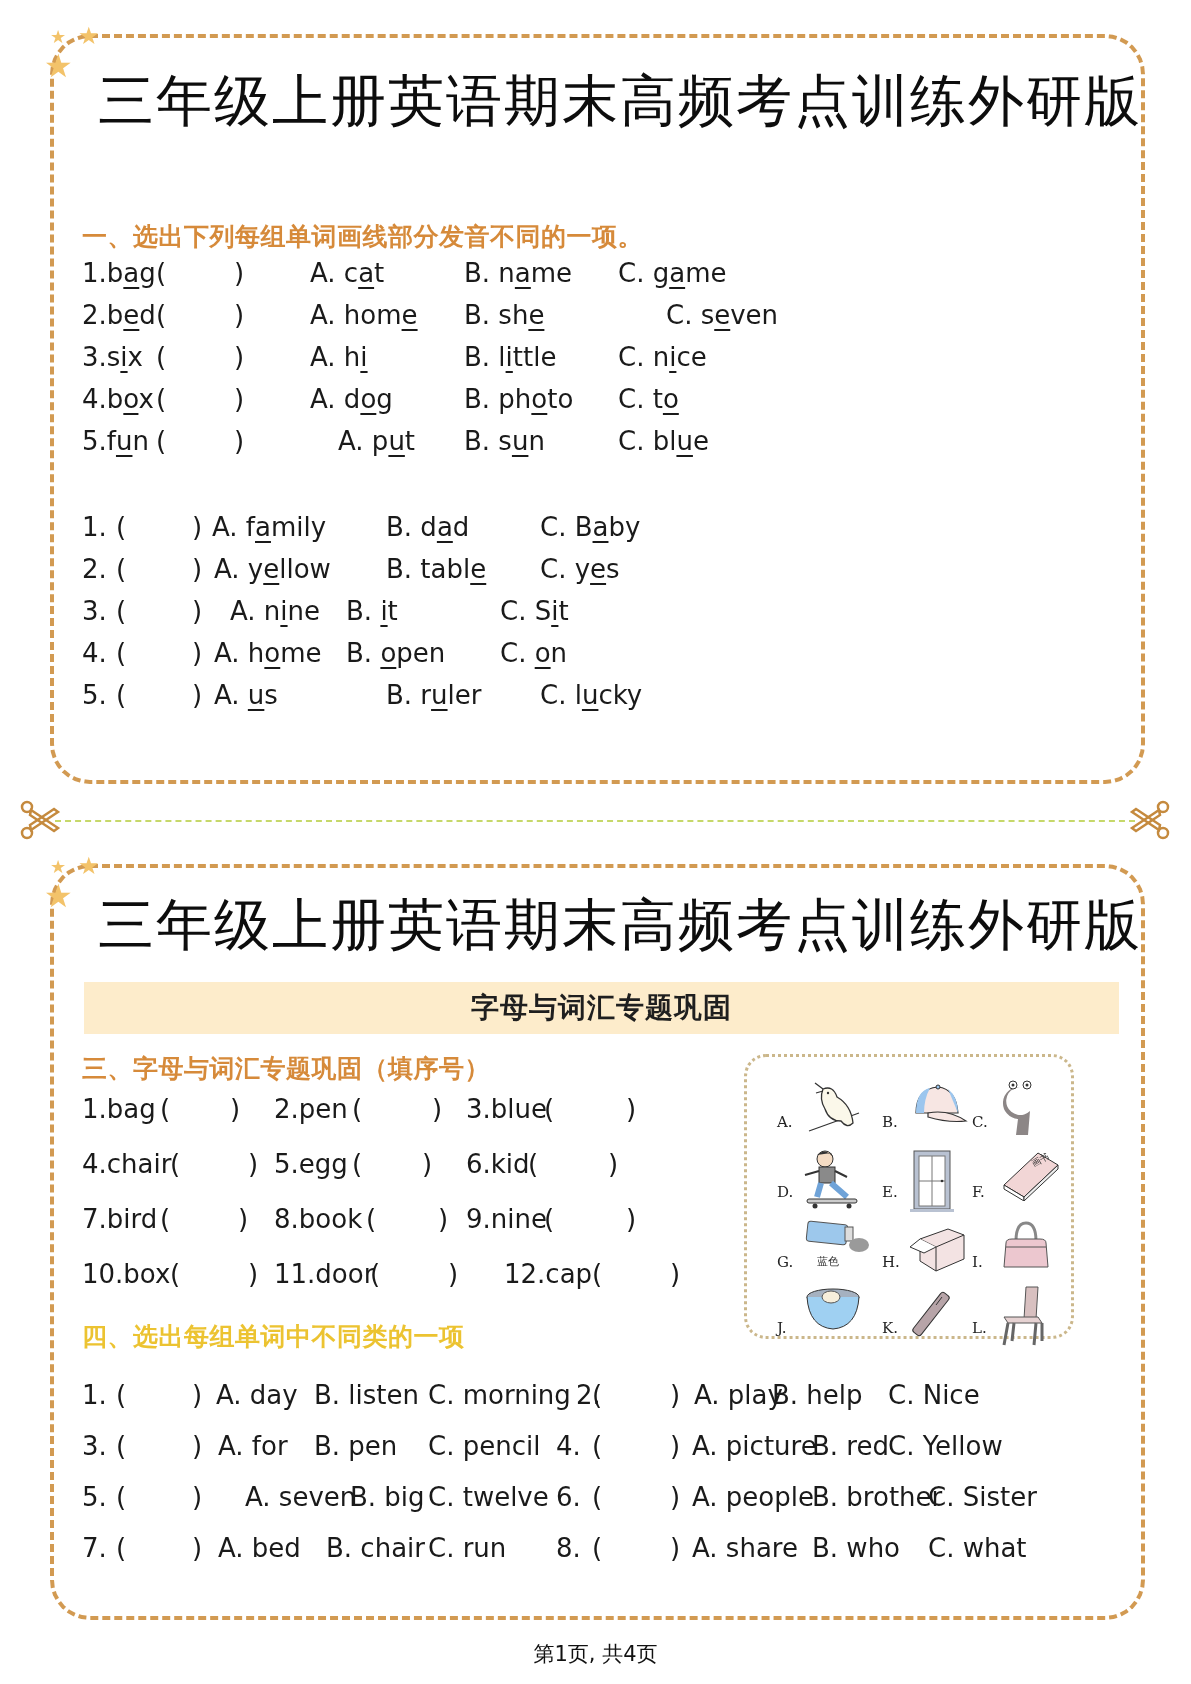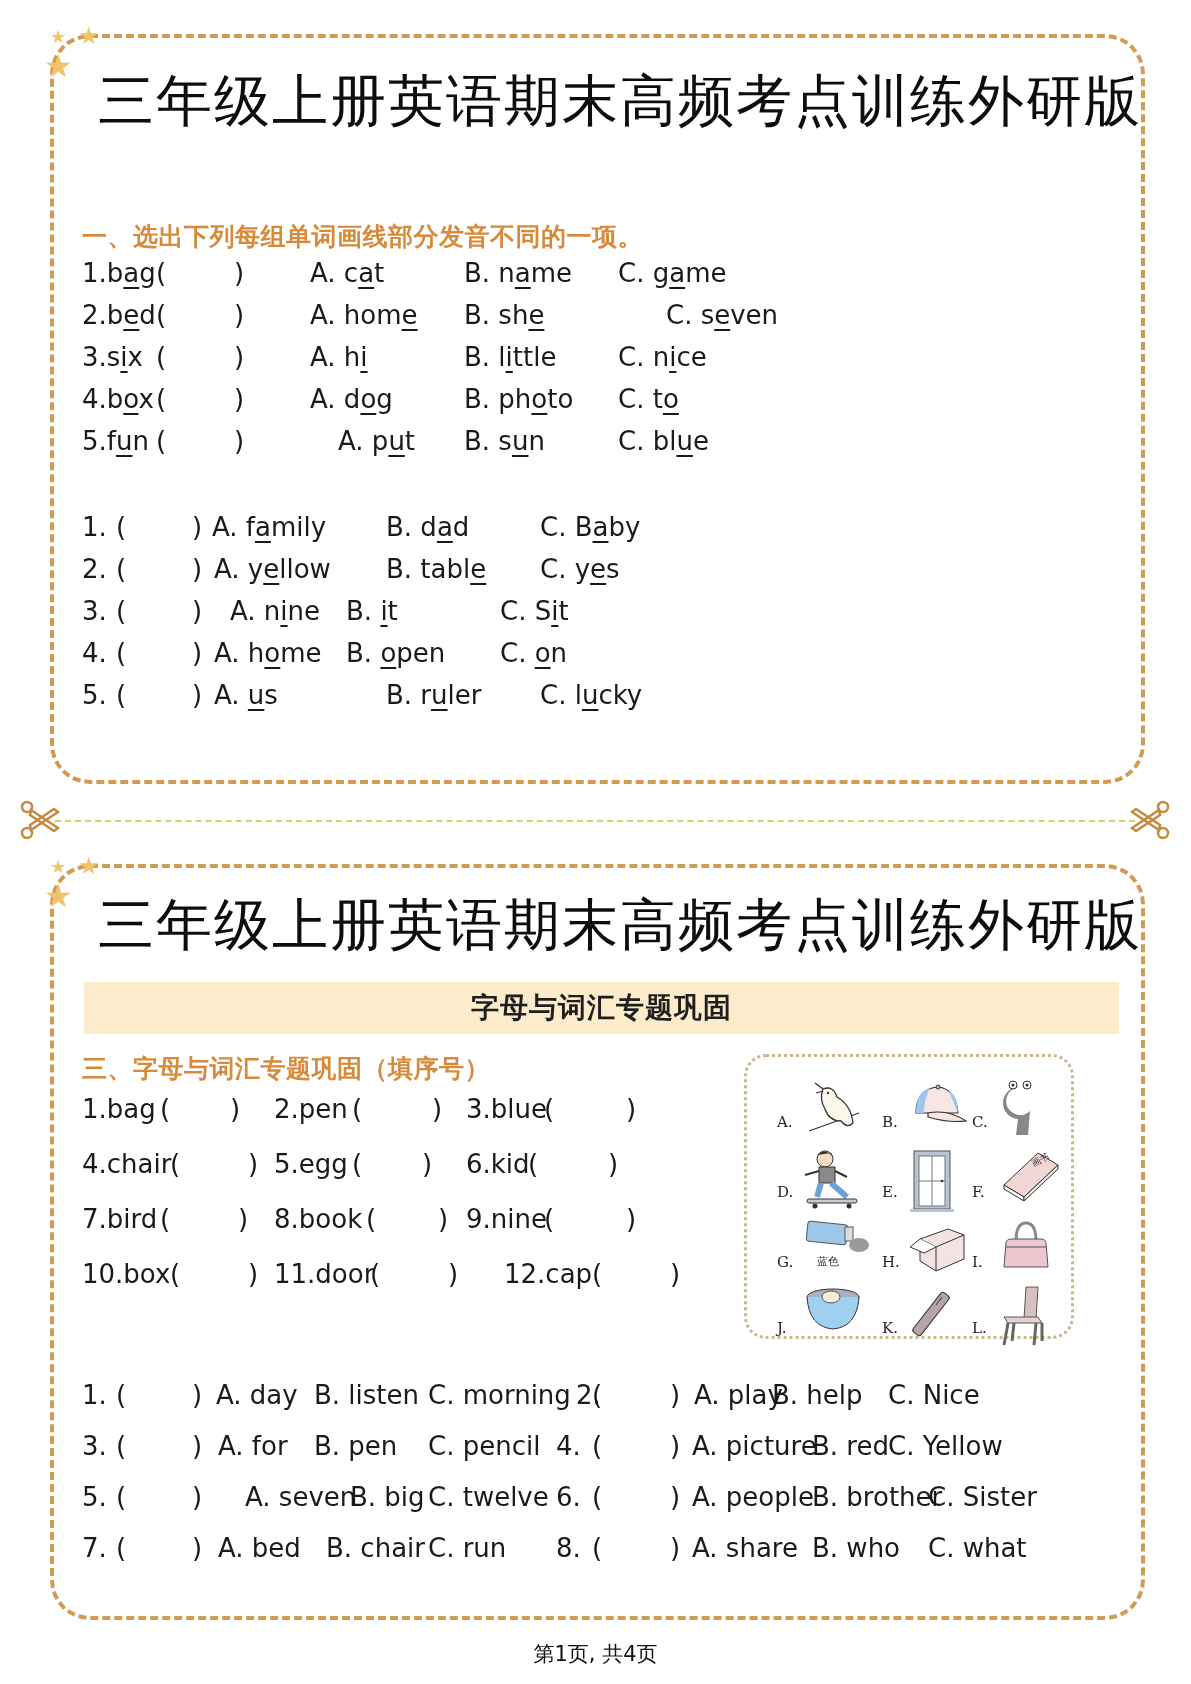--- a/index.html
+++ b/index.html
@@ -317,20 +317,21 @@
               <line x1="34" y1="12" x2="28" y2="20" stroke="#333"></line>
             </svg></span></div>
         <div class="pic-cell" style="left: 225px; top: 228px;"><span class="lbl">L.</span><span><svg width="52" height="62" viewBox="0 0 52 62">
               <path d="M28 2 L40 2 L38 34 L26 34Z" fill="#d8c0c0" stroke="#555"></path>
               <path d="M6 32 L40 32 L44 38 L10 38Z" fill="#e6d2d2" stroke="#555"></path>
               <path d="M10 38 L6 60 M16 38 L14 56 M38 38 L36 60 M44 38 L44 56" stroke="#666" stroke-width="3"></path>
             </svg></span></div>
       </div>
   </div>
 
+  <div class="sec-head yellow" style="top:452px;">四、选出每组单词中不同类的一项</div>
 
   <div id="s4rows">
       <div class="row" style="top: 512px;">
         <span style="left: 0px;">1.</span>
         <span style="left: 34px;">(</span>
         <span style="left: 110px;">)</span>
         <span style="left: 134px;">A. day</span>
         <span style="left: 232px;">B. listen</span>
         <span style="left: 346px;">C. morning</span>
         <span style="left: 494px;">2.</span>

